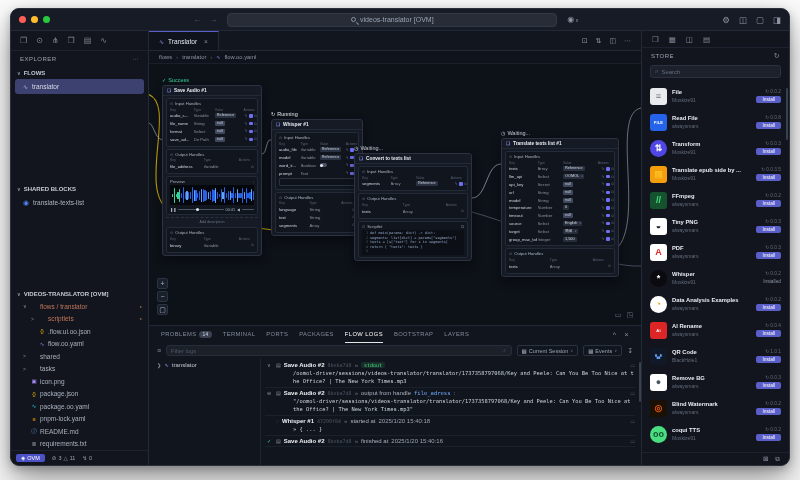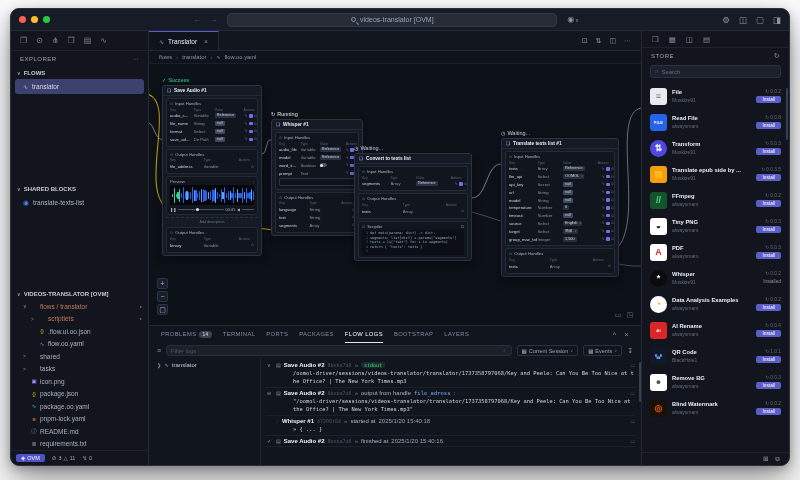--- a/index.html
+++ b/index.html
@@ -1339,20 +1339,34 @@
             </span>
             <span class="s-right">
               <span class="s-ver">
                 <span>↻</span>
                 <span>0.0.2</span>
               </span>
               <span class="s-action">Install</span>
             </span>
           </div>
 
+          <div class="store-item">
+            <span class="tile round" style="background: rgb(74, 222, 128); color: rgb(20, 83, 45);">oo</span>
+            <span class="s-mid">
+              <div class="s-title">coqui TTS</div>
+              <div class="s-author">Moskize91</div>
+            </span>
+            <span class="s-right">
+              <span class="s-ver">
+                <span>↻</span>
+                <span>0.0.2</span>
+              </span>
+              <span class="s-action">Install</span>
+            </span>
+          </div>
 
         <span class="store-scroll"></span>
       </div>
       <div class="store-footer">
         <span>⊠</span>
         <span>⧉</span>
       </div>
     </div>
   </div>
 </div>

